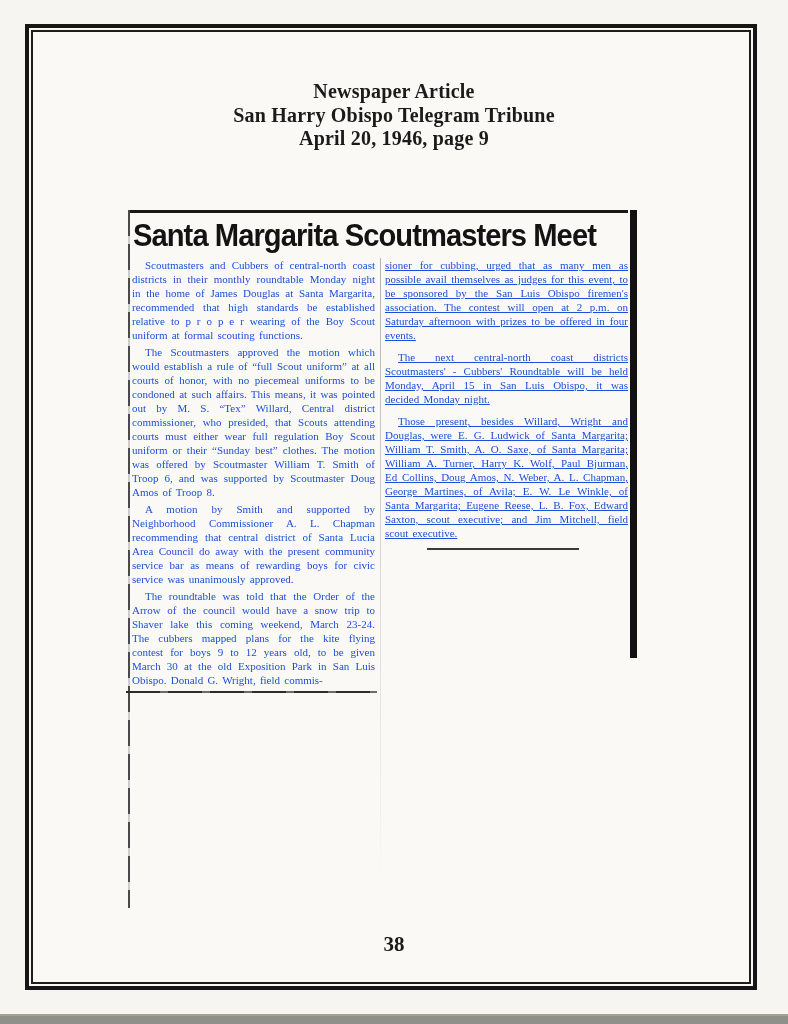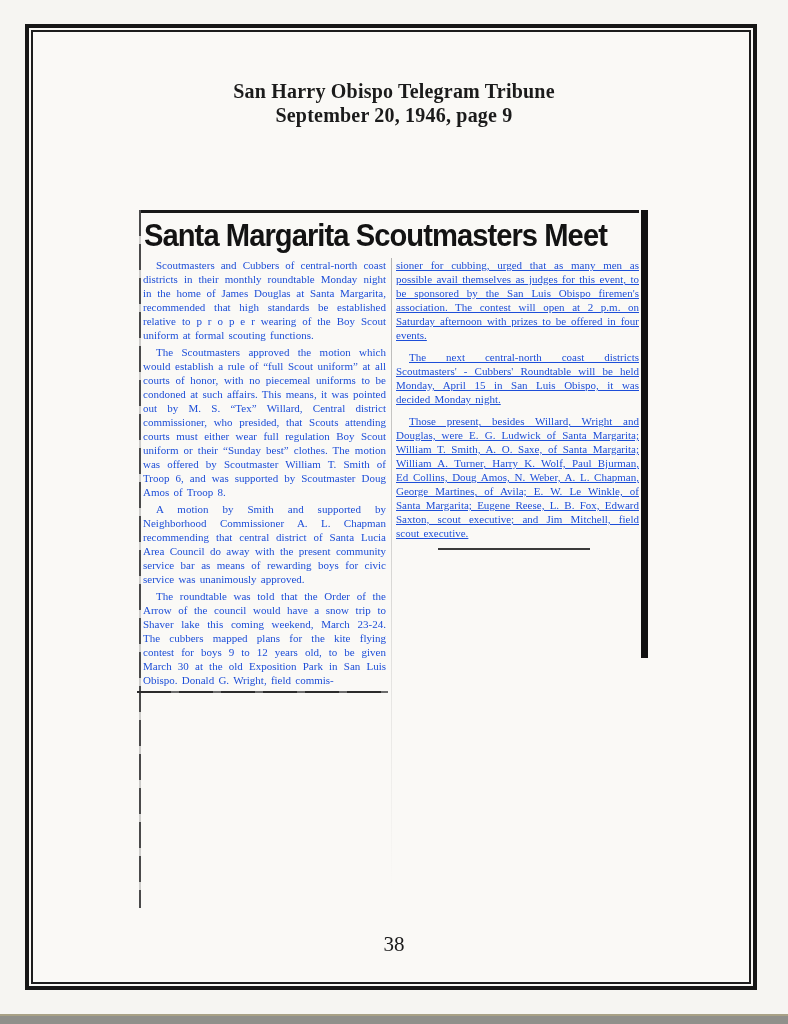--- a/index.html
+++ b/index.html
@@ -27,21 +27,21 @@
   
   .caption{
     position:absolute;left:0;top:80px;width:100%;
     text-align:center;
     font-weight:bold;font-size:20px;line-height:23.5px;
     color:#1b1b1b;letter-spacing:0.2px;
   }
 
   
   .clipping{
-    position:absolute;left:139px;top:206px;width:510px;height:704px;
+    position:absolute;left:128px;top:206px;width:510px;height:704px;
     color:#222;
   }
   .clip-top-rule{
     position:absolute;left:2px;top:4px;width:498px;height:3px;
     background:#181818;
   }
   .clip-left-line{
     position:absolute;left:0;top:4px;height:698px;width:2px;
     background:repeating-linear-gradient(180deg,#4a4a4a 0 26px,rgba(74,74,74,.25) 26px 34px);
   }
@@ -80,42 +80,43 @@
     margin-top:4px;height:2px;width:251px;margin-left:-6px;
     background:repeating-linear-gradient(90deg,#2c2c2c 0 34px,#6c6c6c 34px 42px);
   }
   .end-rule{
     height:2px;width:152px;margin:6px auto 0 42px;
     background:#3a3a3a;
   }
 
   .page-number{
     position:absolute;left:0;top:932px;width:100%;
-    text-align:center;font-weight:normal;font-size:21px;color:#1a1a1a;
+    text-align:center;font-weight:bold;font-size:21px;color:#1a1a1a;
   }
 
   
   .scan-strip{
     position:absolute;left:0;bottom:0;width:100%;height:8px;
     background:#90908b;
     border-top:2px solid #a8a186;
   }
 </style>
 </head>
 <body>
 
 <div class="scan">
 
   <div class="frame-outer">
     <div class="frame-inner"></div>
   </div>
 
   <div class="caption">
+    <div>Newspaper Article</div>
     <div>San Harry Obispo Telegram Tribune</div>
-    <div>September 20, 1946, page 9</div>
+    <div>April 20, 1946, page 9</div>
   </div>
 
   <div class="clipping">
     <div class="clip-top-rule"></div>
     <div class="clip-left-line"></div>
     <div class="clip-right-bar"></div>
 
     <h1 class="headline">Santa Margarita Scoutmasters Meet</h1>
 
     <div class="cols">

